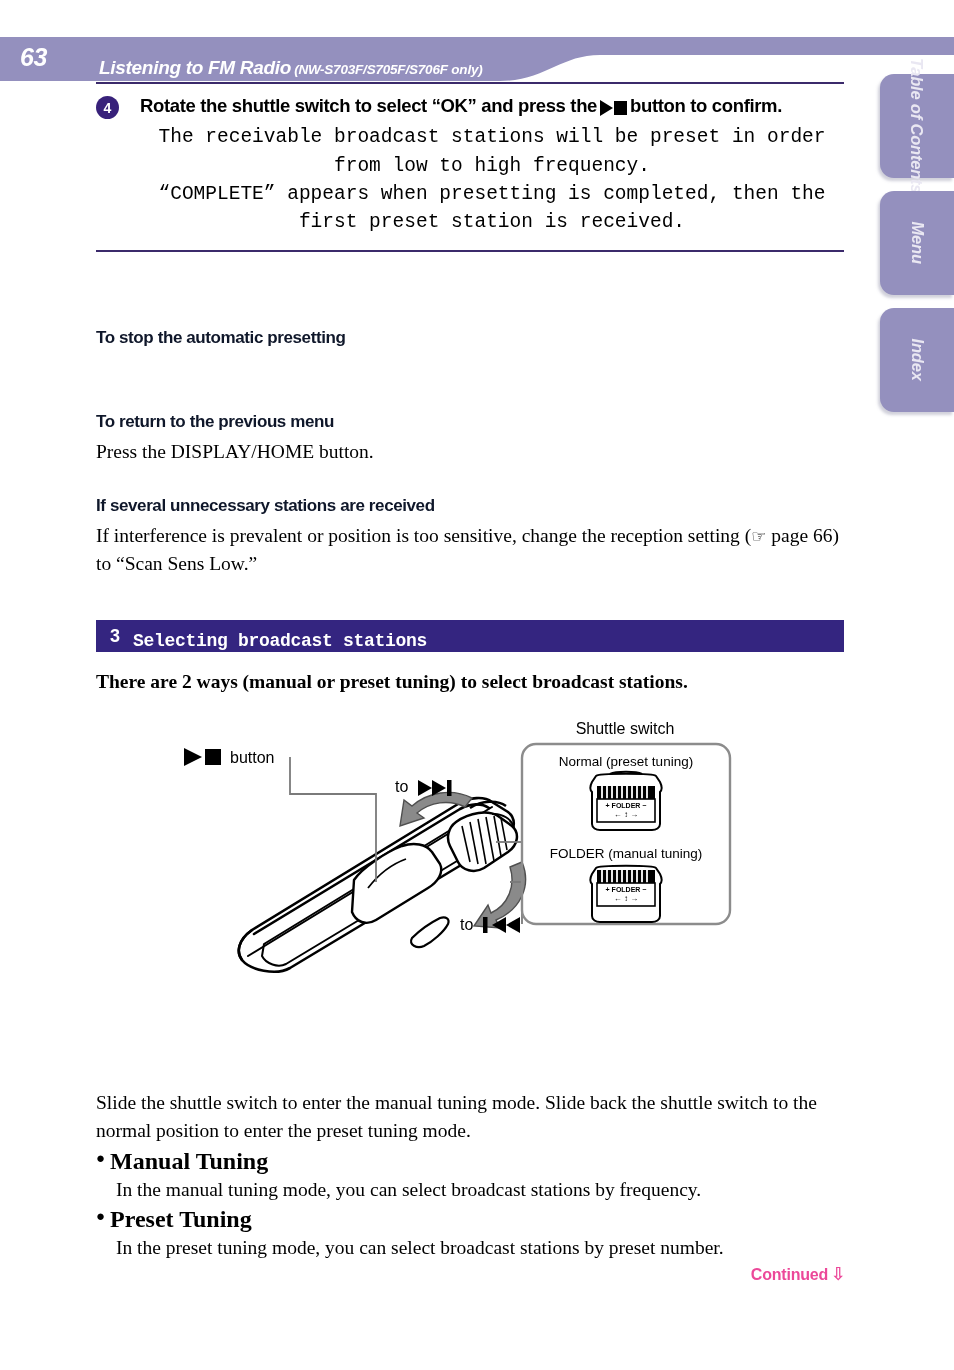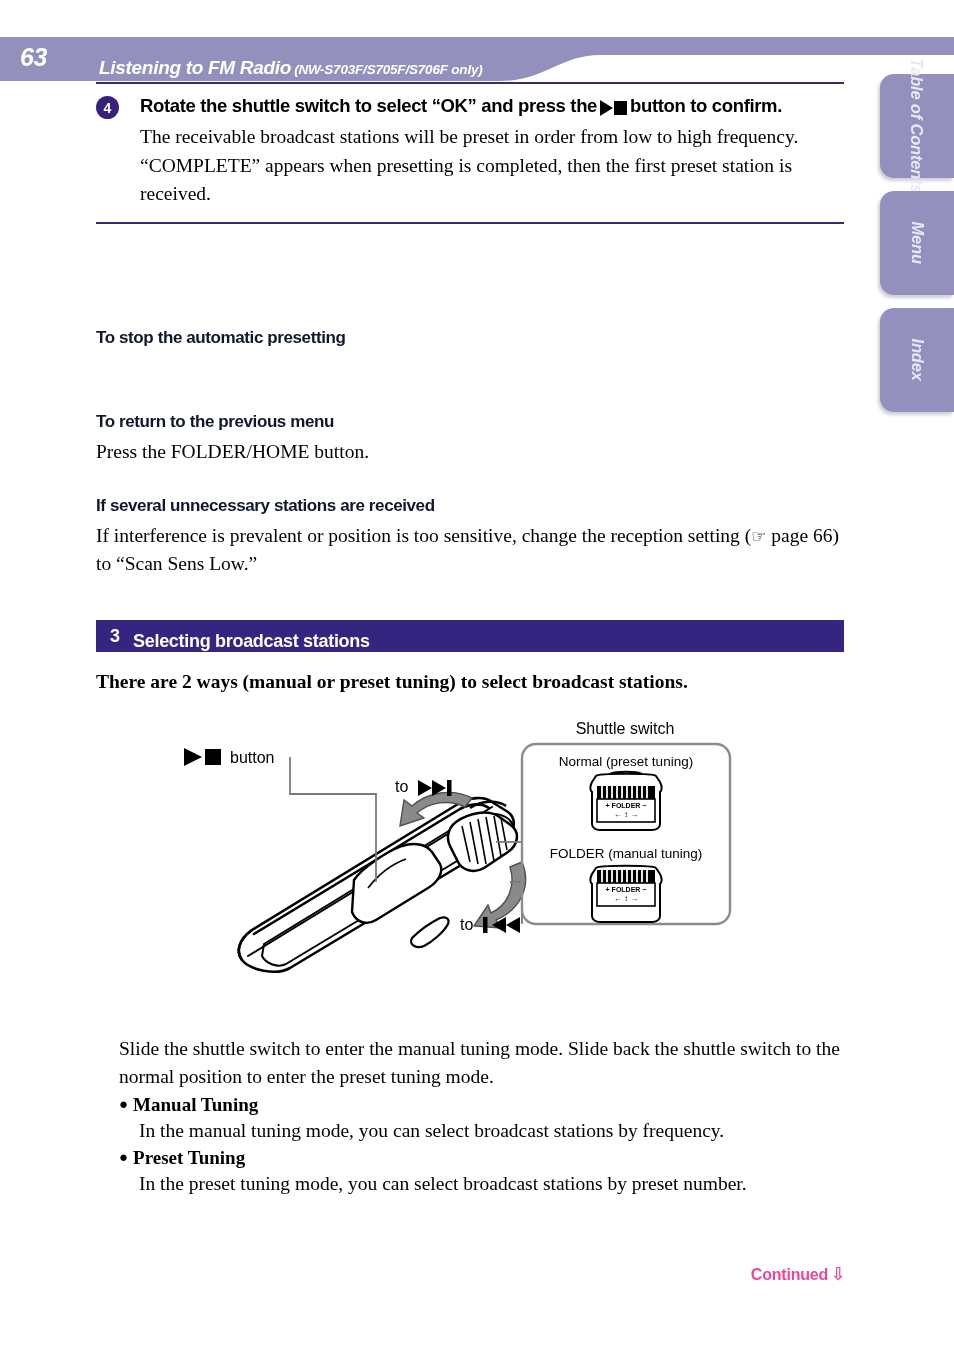--- a/index.html
+++ b/index.html
@@ -137,24 +137,25 @@
   }
   .step-title {
     font-family: "Liberation Sans", sans-serif;
     font-weight: bold;
     font-size: 18.5px;
     line-height: 1.42;
     letter-spacing: -0.35px;
     color: #000;
   }
   .step-desc {
-    font-family: Liberation Serif, serif;
+    font-family: Liberation Mono, monospace;
     font-size: 19.5px;
     line-height: 1.45;
     margin-top: 3px;
+    text-align: center;
   }
   .step-rule-bottom {
     margin-top: 14px;
   }
 
   
   .sub {
     position: absolute;
     left: 0;
     width: 760px;
@@ -231,21 +232,21 @@
     align-items: center;
   }
   .section-num {
     font-family: "Liberation Sans", sans-serif;
     font-weight: bold;
     font-size: 18px;
     color: #fff;
     margin-left: 14px;
   }
   .section-title {
-    font-family: Liberation Sans, sans-serif;
+    font-family: Liberation Mono, monospace;
     font-weight: bold;
     font-size: 18px;
     letter-spacing: -0.3px;
     color: #fff;
     margin-left: 13px;
     margin-top: 10px;
   }
 
   
   .diagram {
@@ -261,21 +262,21 @@
   .bullet-line { display: flex; align-items: flex-start; }
   .bullet-dot {
     flex: 0 0 auto;
     font-size: 15px;
     line-height: 1.45;
     margin-right: 5px;
   }
   .bullet-title {
     font-family: "Liberation Serif", serif;
     font-weight: bold;
-    font-size: 19px;
+    font-size: 24px;
   }
   .indent { margin-left: 20px; }
 
   .continued {
     position: absolute;
     right: 108px;
     top: 1263px;
     font-family: "Liberation Sans", sans-serif;
     font-weight: bold;
     font-size: 16px;
@@ -332,40 +333,40 @@
     </div>
     <hr class="rule step-rule-bottom">
   </div>
 
   <div class="sub" style="top:328px;">
     <h3 class="sub-head">To stop the automatic presetting</h3>
   </div>
 
   <div class="sub" style="top:412px;">
     <h3 class="sub-head">To return to the previous menu</h3>
-    <div class="sub-text">Press the FOLDER/HOME button.</div>
+    <div class="sub-text">Press the DISPLAY/HOME button.</div>
   </div>
 
   <div class="sub" style="top:496px;">
     <h3 class="sub-head">If several unnecessary stations are received</h3>
     <div class="sub-text">
       <span>If interference is prevalent or position is too sensitive, change the reception setting (</span><span class="hand">☞</span>
       <span>page 66) to “Scan Sens Low.”</span>
     </div>
   </div>
 
   <div class="section-bar">
     <span class="section-num">3</span>
     <span class="section-title">Selecting broadcast stations</span>
   </div>
   <div class="sub" style="top:668px;font-weight:bold;">
     <div class="sub-text" style="margin-top:0;">There are 2 ways (manual or preset tuning) to select broadcast stations.</div>
   </div>
 
-  <div class="sub" style="top:1035px;margin-left:23px;">
+  <div class="sub" style="top:1089px;">
     <div class="sub-text" style="margin-top:0;">Slide the shuttle switch to enter the manual tuning mode. Slide back the shuttle switch to the normal position to enter the preset tuning mode.</div>
     <div class="bullet-line" style="margin-top:2px;">
       <span class="bullet-dot">●</span>
       <span class="bullet-title">Manual Tuning</span>
     </div>
     <div class="sub-text indent" style="margin-top:1px;">In the manual tuning mode, you can select broadcast stations by frequency.</div>
     <div class="bullet-line" style="margin-top:2px;">
       <span class="bullet-dot">●</span>
       <span class="bullet-title">Preset Tuning</span>
     </div>

